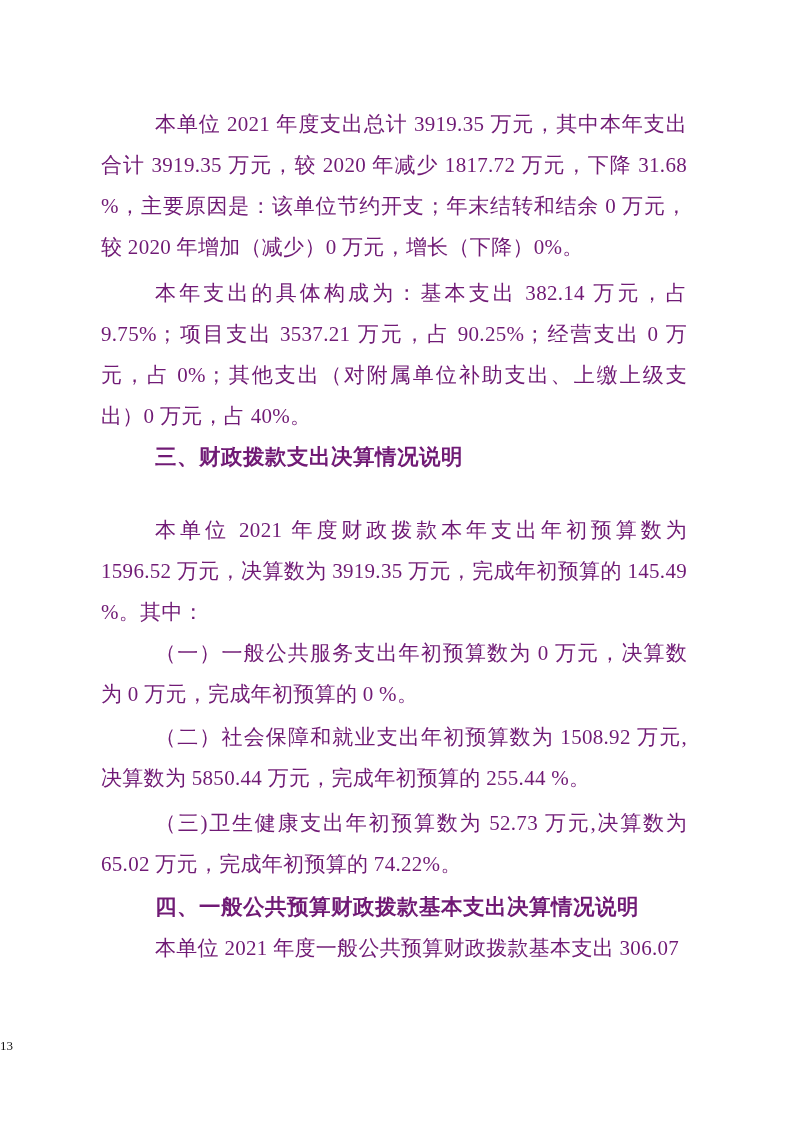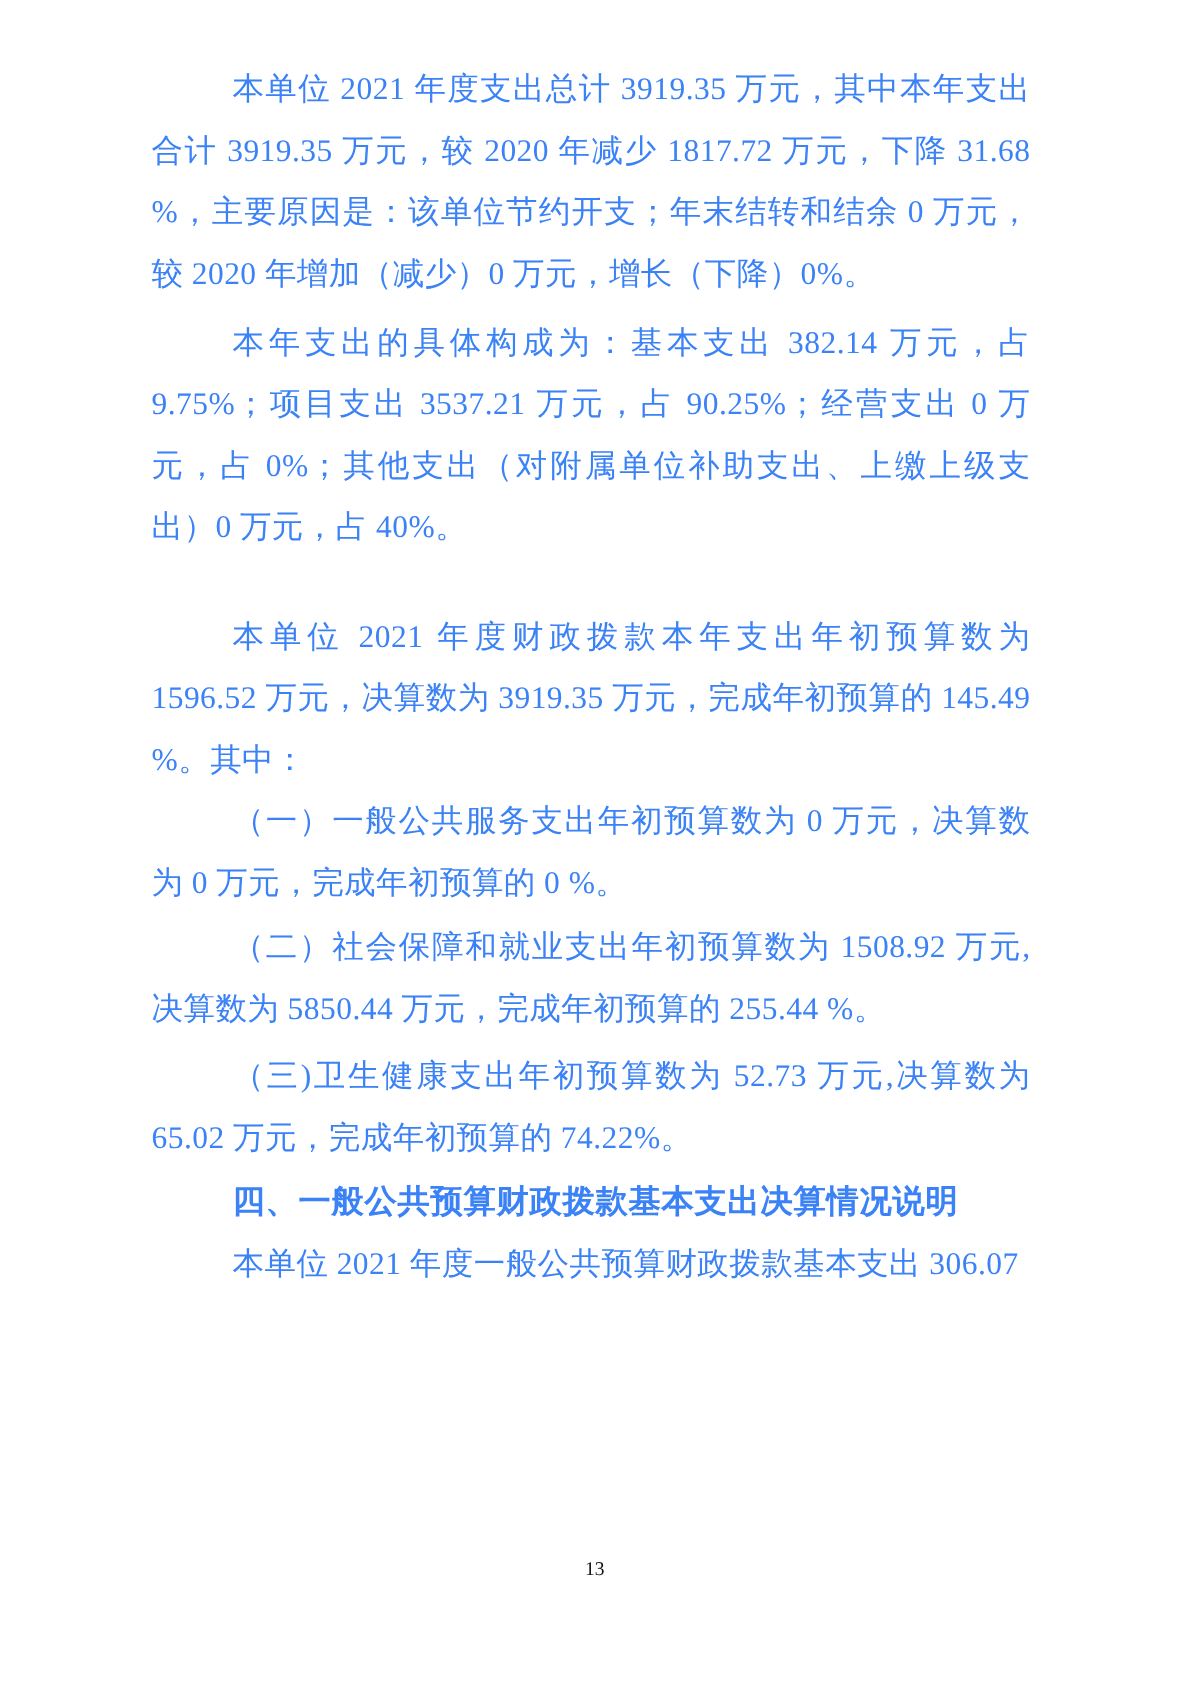--- a/index.html
+++ b/index.html
@@ -7,22 +7,22 @@
     width: 793px;
     height: 1122px;
     background: #ffffff;
     position: relative;
     overflow: hidden;
   }
   .page {
     position: absolute;
     inset: 0;
     box-sizing: border-box;
-    padding: 39px 106px 0 101px;
-    color: #3b82f6;
+    padding: 104px 106px 0 101px;
+    color: #701a75;
   }
   .para {
     margin: 0;
     font-family: "Liberation Serif", "DejaVu Serif", serif;
     font-size: 21px;
     line-height: 41px;
     text-align: justify;
     text-indent: 54px;
     letter-spacing: 0.3px;
   }
@@ -40,34 +40,35 @@
   .mt14 { margin-top: 32px; }
   .mt12 { }
   .mt2  { margin-top: 2px; }
   .mt4  { margin-top: 4px; }
   .mt1  { margin-top: 1px; }
   .page-number {
     position: absolute;
     top: 1038px;
     left: 0;
     width: 793px;
-    text-align: center;
+    text-align: left;
     font-family: "Liberation Serif", "DejaVu Serif", serif;
     font-size: 13px;
     color: #111111;
   }
 </style>
 </head>
 <body>
 
 <div class="page">
   <p class="para">本单位 2021 年度支出总计 3919.35 万元，其中本年支出合计 3919.35 万元，较 2020 年减少 1817.72 万元，下降 31.68 %，主要原因是：该单位节约开支；年末结转和结余 0 万元，较 2020 年增加（减少）0 万元，增长（下降）0%。</p>
 
   <p class="para mt5">本年支出的具体构成为：基本支出 382.14 万元，占 9.75%；项目支出 3537.21 万元，占 90.25%；经营支出 0 万元，占 0%；其他支出（对附属单位补助支出、上缴上级支出）0 万元，占 40%。</p>
 
+  <p class="heading">三、财政拨款支出决算情况说明</p>
 
   <p class="para mt14">本单位 2021 年度财政拨款本年支出年初预算数为 1596.52 万元，决算数为 3919.35 万元，完成年初预算的 145.49 %。其中：</p>
 
   <p class="para mt12">（一）一般公共服务支出年初预算数为 0 万元，决算数为 0 万元，完成年初预算的 0 %。</p>
 
   <p class="para mt2">（二）社会保障和就业支出年初预算数为 1508.92 万元,决算数为 5850.44 万元，完成年初预算的 255.44 %。</p>
 
   <p class="para mt4">（三)卫生健康支出年初预算数为 52.73 万元,决算数为 65.02 万元，完成年初预算的 74.22%。</p>
 
 

